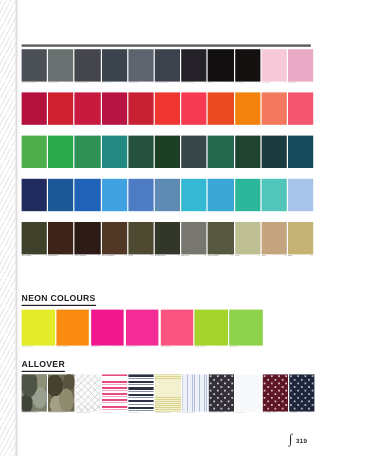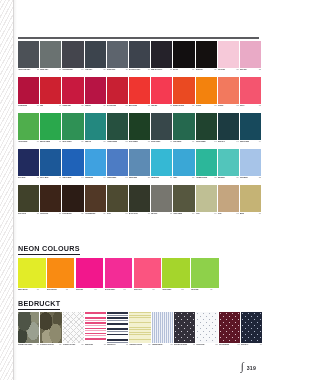--- a/index.html
+++ b/index.html
@@ -659,21 +659,21 @@
         </div>
         <div class="cell">
           <div class="chip" style="background: rgb(142, 209, 74);"></div>
           <div class="cap">
             <span class="nm">NEON LIME</span>
             <span class="cd">173</span>
           </div>
         </div>
       </div>
 
-    <div class="heading" style="top:299px;">BEDRUCKT</div>
+    <div class="heading" style="top:299px;">ALLOVER</div>
     <div class="print-grid" id="printrow" style="top:312px;">
         <div class="cell">
           <div class="chip p-camo1"></div>
           <div class="cap">
             <span class="nm">CAMOUFLAGE GREEN</span>
             <span class="cd">174</span>
           </div>
         </div>
         <div class="cell">
           <div class="chip p-camo2"></div>

